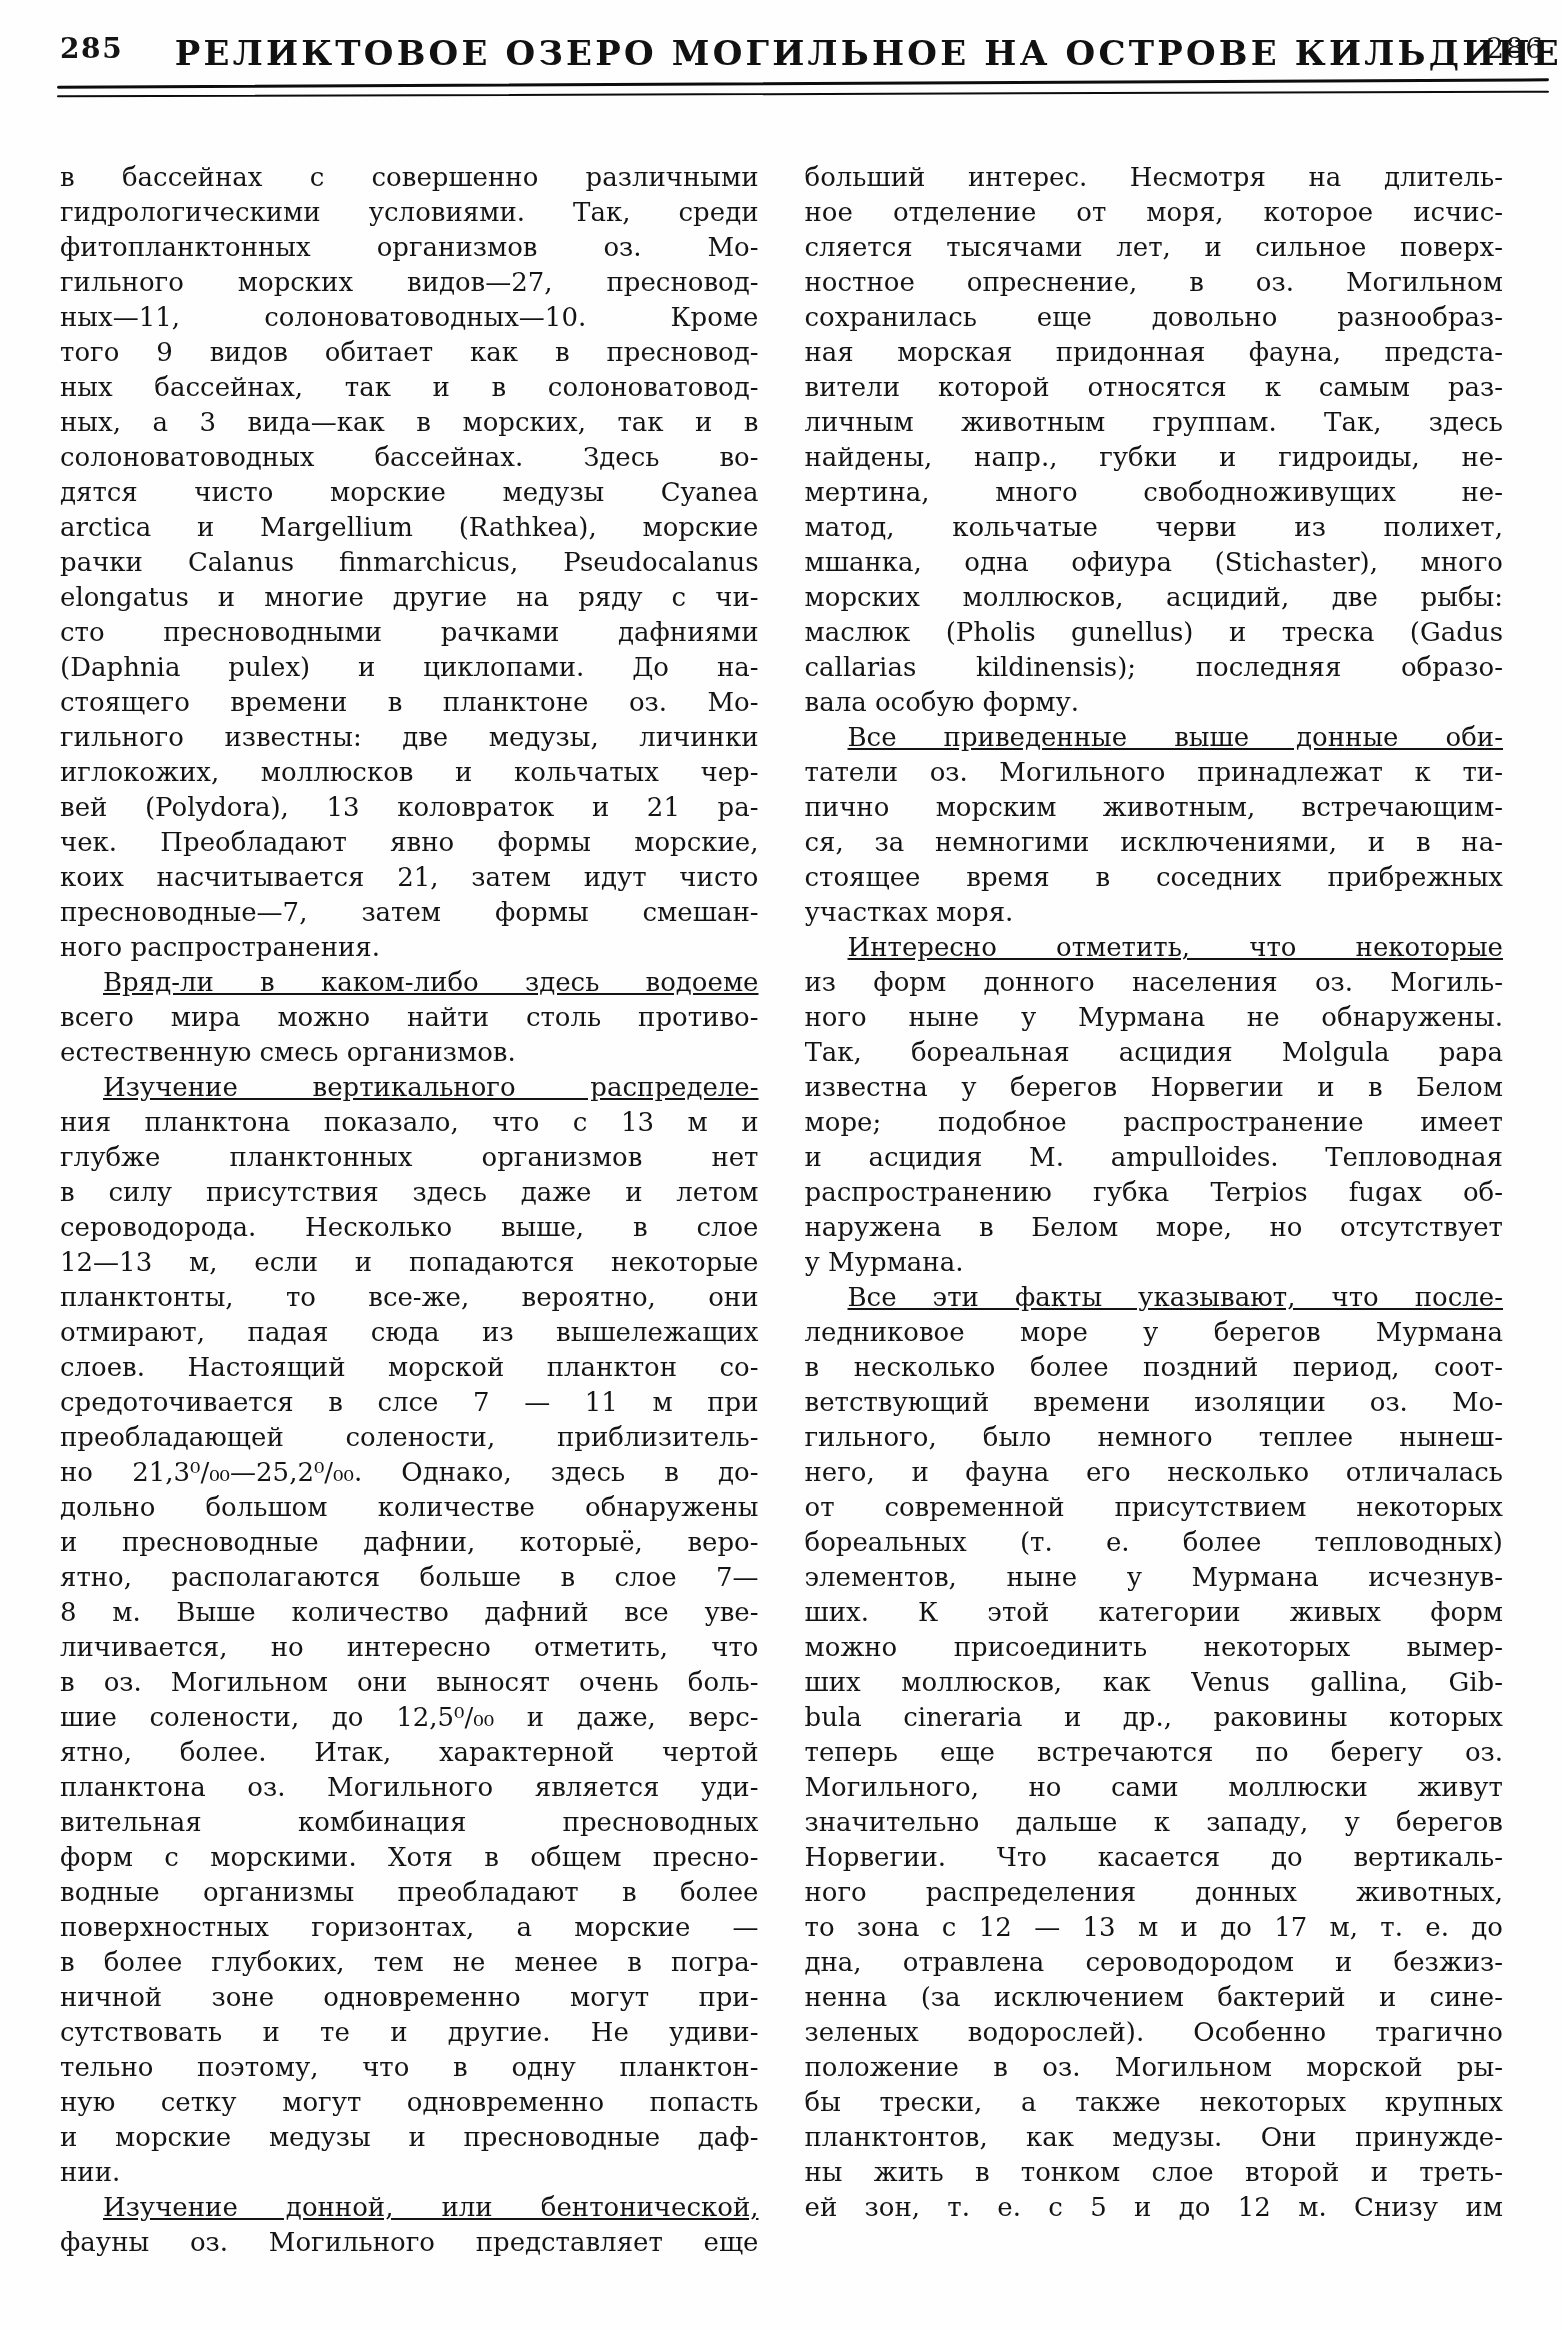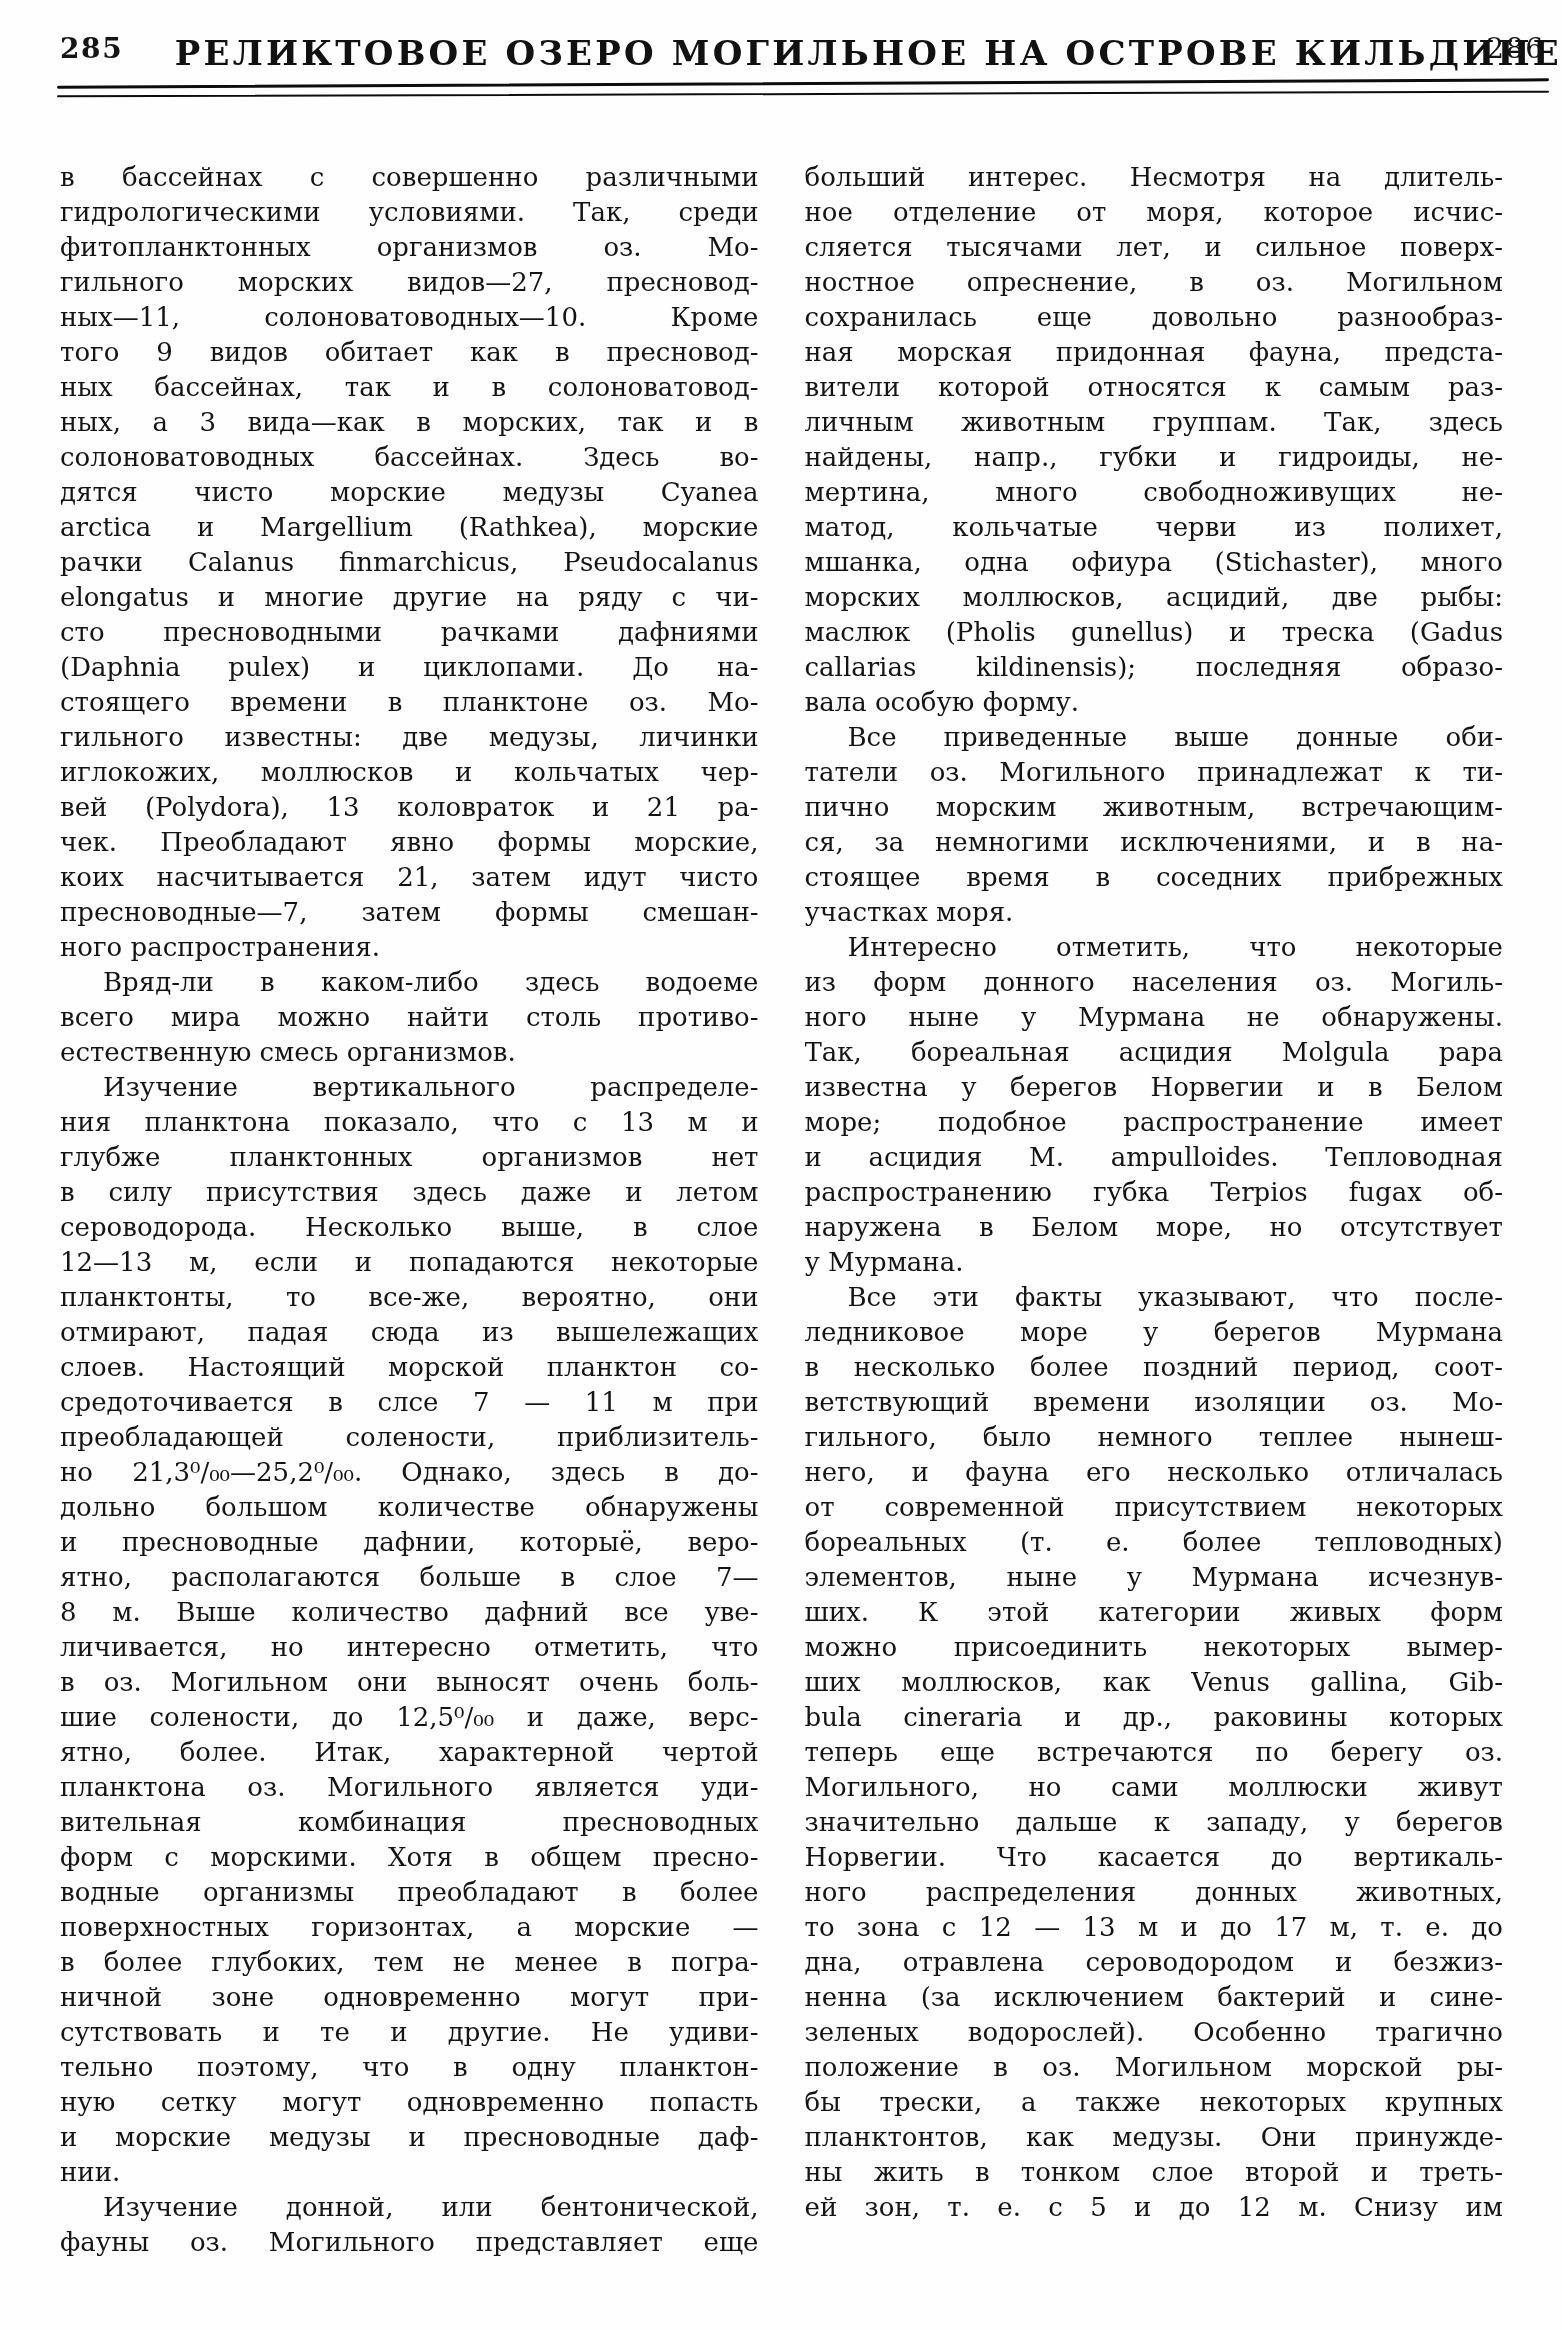--- a/index.html
+++ b/index.html
@@ -46,21 +46,21 @@
     font-size: 26px;
     line-height: 35px;
     height: 35px;
     white-space: normal;
     overflow: hidden;
     text-align: justify;
     text-align-last: justify;
     color: #141414;
   }
   .line.end { text-align-last: left; }
-  .line.indent { text-indent: 43px; }
+  .line.indent { text-indent: 43px; text-decoration: underline; }
 </style>
 </head>
 <body>
 
 <div class="scan-page">
 
   <header class="page-header">
     <div class="pnum left">285</div>
     <div class="running-title">РЕЛИКТОВОЕ ОЗЕРО МОГИЛЬНОЕ НА ОСТРОВЕ КИЛЬДИНЕ</div>
     <div class="pnum right">286</div>

